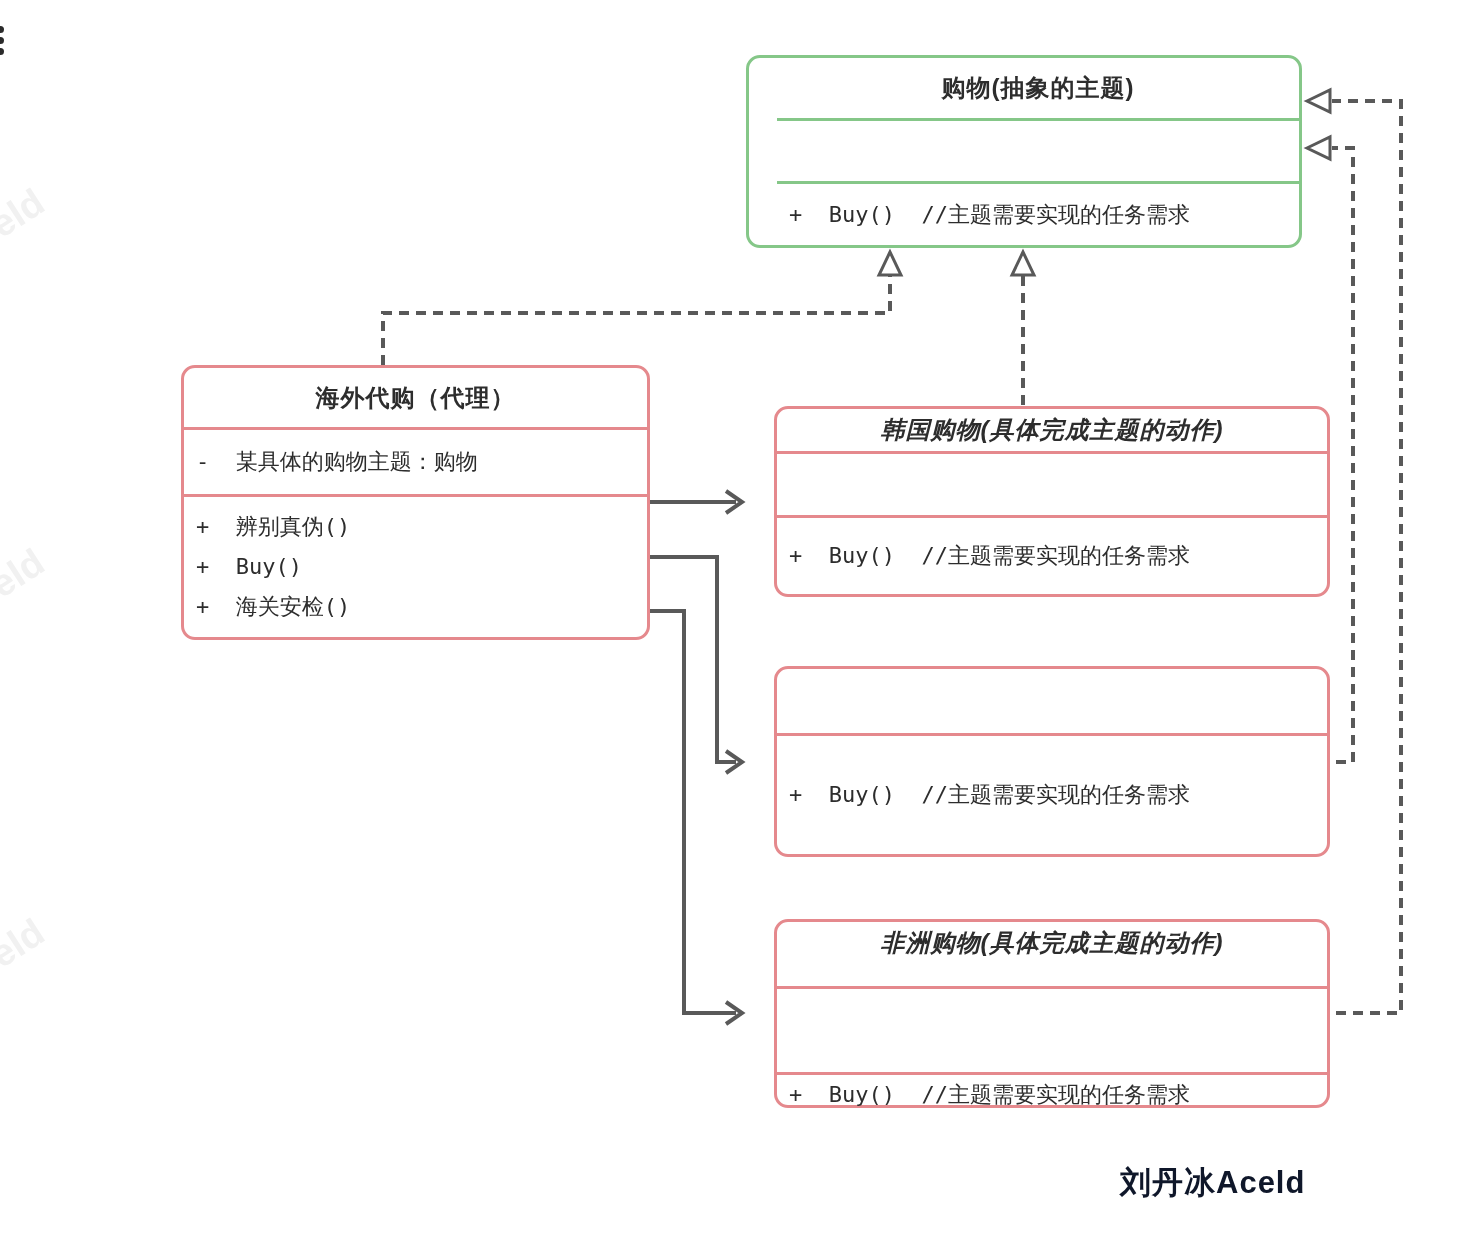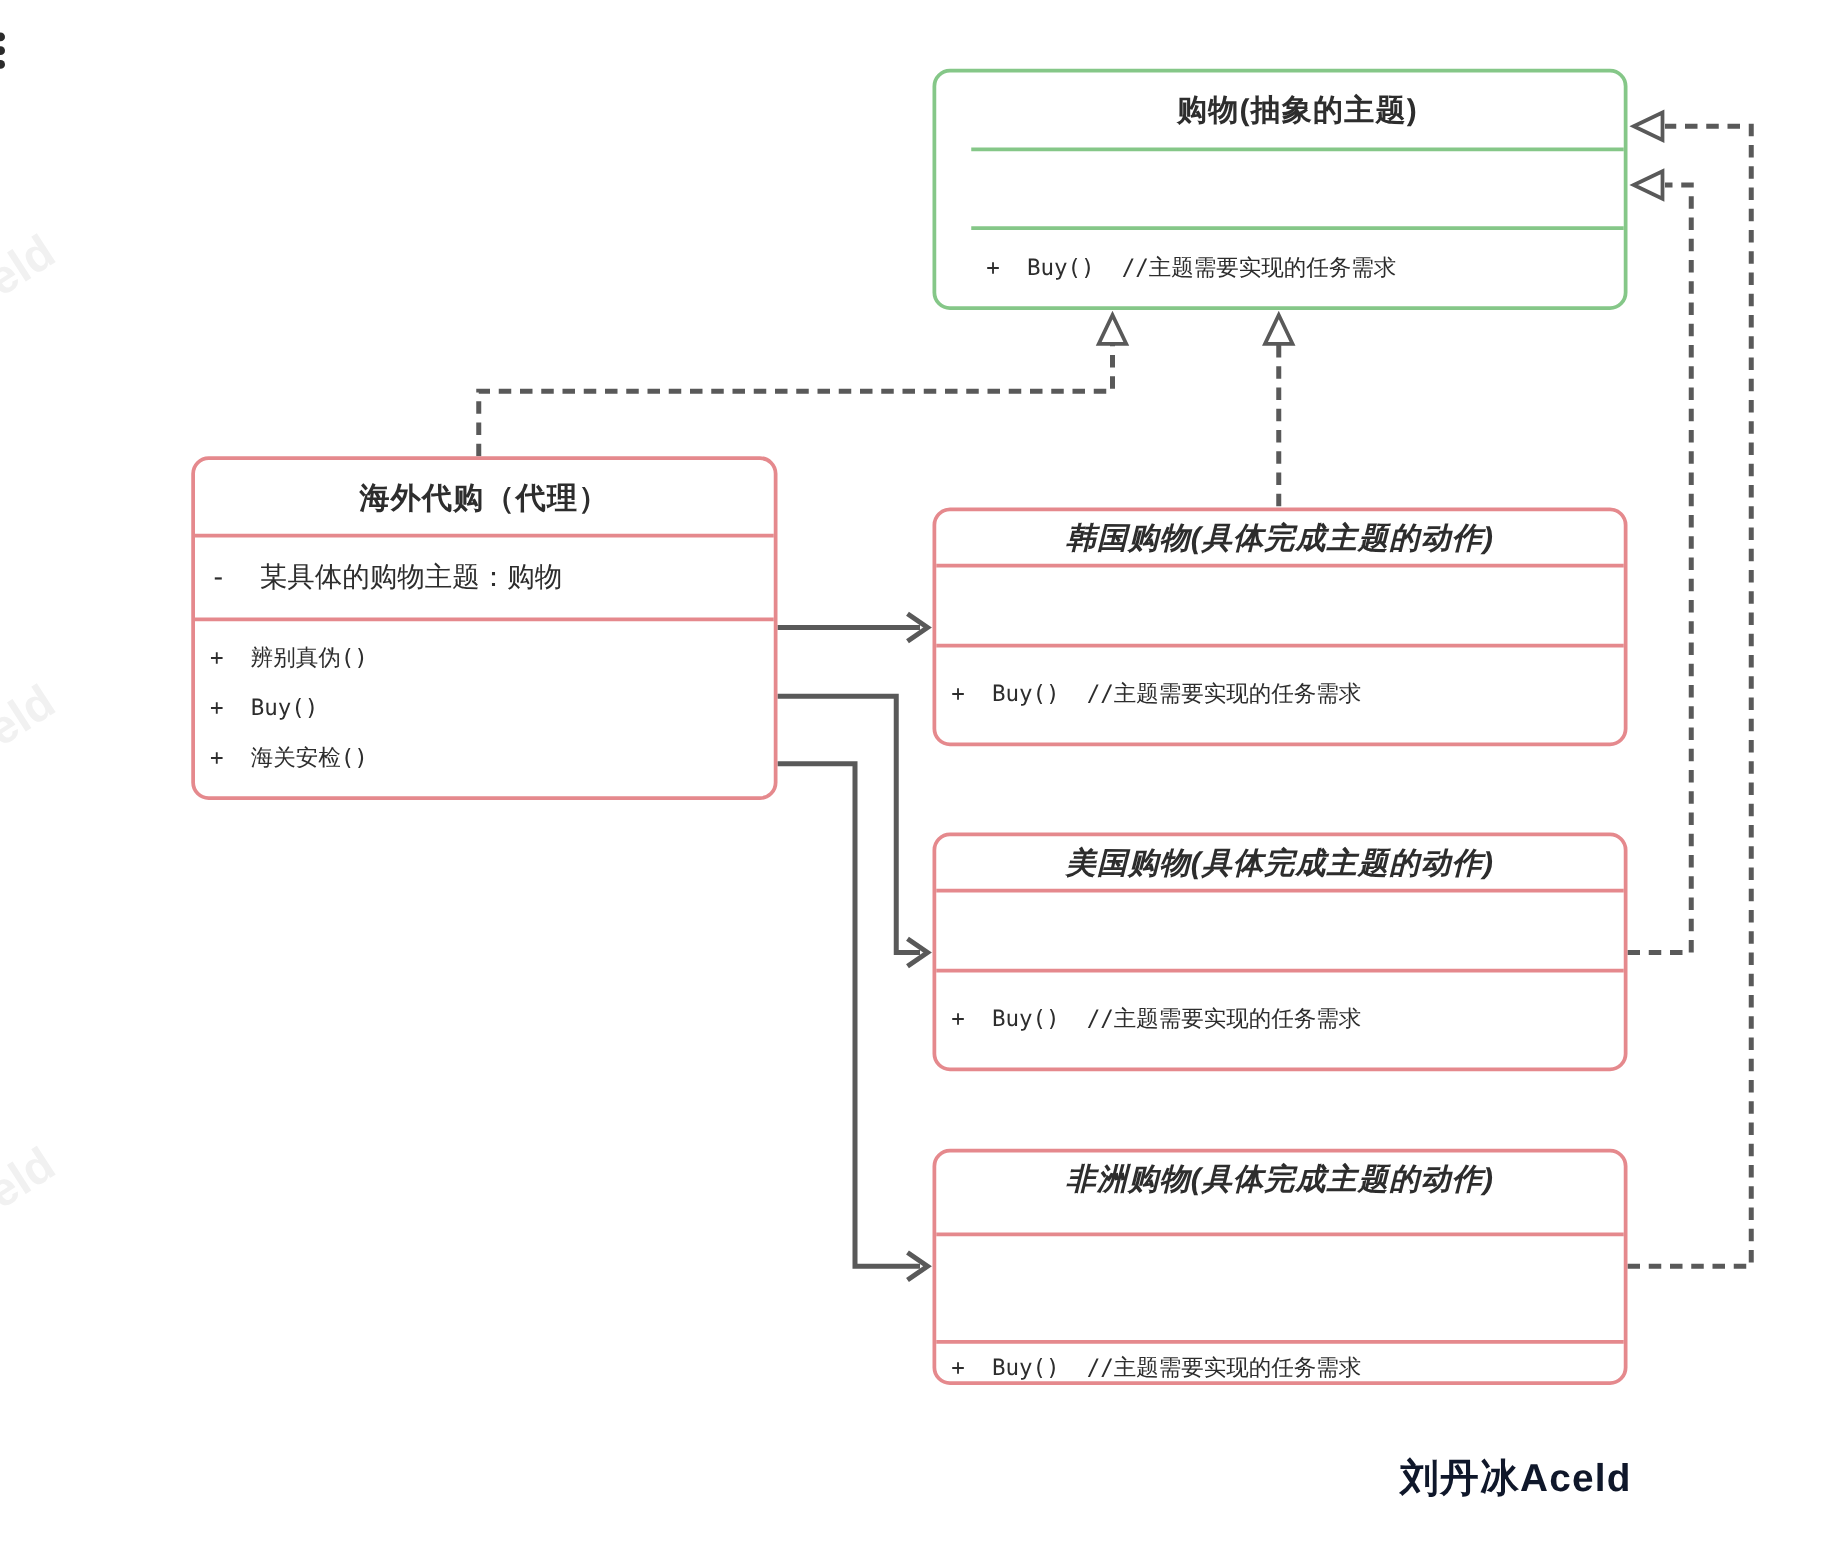--- a/index.html
+++ b/index.html
@@ -10,37 +10,37 @@
   }
   .canvas{position:absolute;inset:0;}
   svg.connectors{position:absolute;left:0;top:0;width:1460px;height:1242px;}
 
   
   .cls{
     position:absolute;background:#ffffff;border:3px solid;border-radius:14px;
     display:flex;flex-direction:column;box-sizing:border-box;
   }
   .cls.green{border-color:#85c788;}
-  .cls.pink{border-color:#e5898d;}
+  .cls.pink{border-color:#e5898d;margin-left:28px;}
   .cls .row{box-sizing:border-box;flex:0 0 auto;}
   .cls.green .row + .row{border-top:3px solid #85c788;}
   .cls.pink  .row + .row{border-top:3px solid #e5898d;}
   .cls .title{
     height:60px;display:flex;align-items:center;justify-content:center;
     font-weight:bold;font-size:24px;letter-spacing:1px;
   }
   .cls .attrs{
     display:flex;align-items:center;padding-left:12px;
     font-family:"DejaVu Sans Mono","Liberation Mono",monospace;
     font-size:22px;white-space:pre;
   }
   .cls .methods{
     flex:1 1 auto;display:flex;flex-direction:column;justify-content:center;
     padding-left:12px;font-family:"DejaVu Sans Mono","Liberation Mono",monospace;
-    font-size:18px;white-space:pre;
+    font-size:22px;white-space:pre;
   }
   .cls .methods .m{line-height:40px;}
 
   
   #box-subject{left:746px;top:55px;width:556px;height:193px;padding-left:28px;}
   #box-subject .title{height:60px;}
   #box-subject .attrs{height:63px;}
   #box-proxy{left:153px;top:365px;width:469px;height:275px;}
   #box-proxy .title{height:59px;}
   #box-proxy .attrs{height:67px;}
@@ -128,21 +128,20 @@
 
   <div class="cls pink" id="box-korea">
     <div class="row title">韩国购物(具体完成主题的动作)</div>
     <div class="row attrs"></div>
     <div class="row methods">
       <div class="m">+  Buy()  //主题需要实现的任务需求</div>
     </div>
   </div>
 
   <div class="cls pink" id="box-usa">
-    <div class="row title">美国购物(具体完成主题的动作)</div>
     <div class="row attrs"></div>
     <div class="row methods">
       <div class="m">+  Buy()  //主题需要实现的任务需求</div>
     </div>
   </div>
 
   <div class="cls pink" id="box-africa">
     <div class="row title">非洲购物(具体完成主题的动作)</div>
     <div class="row attrs"></div>
     <div class="row methods">

